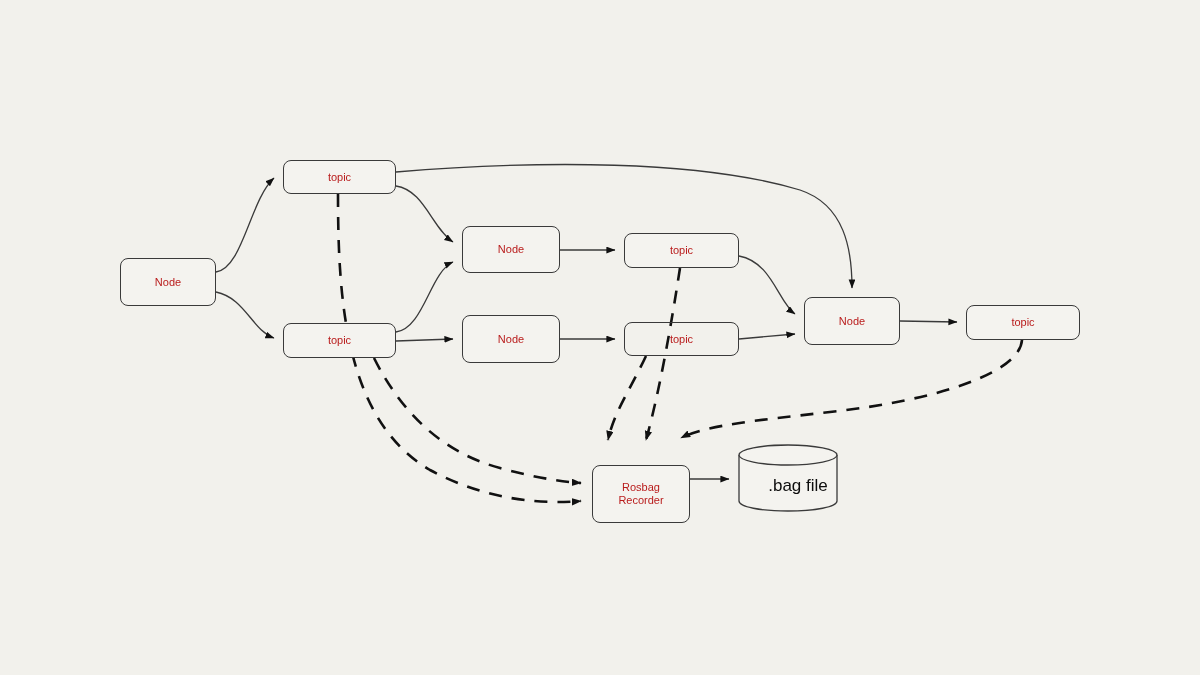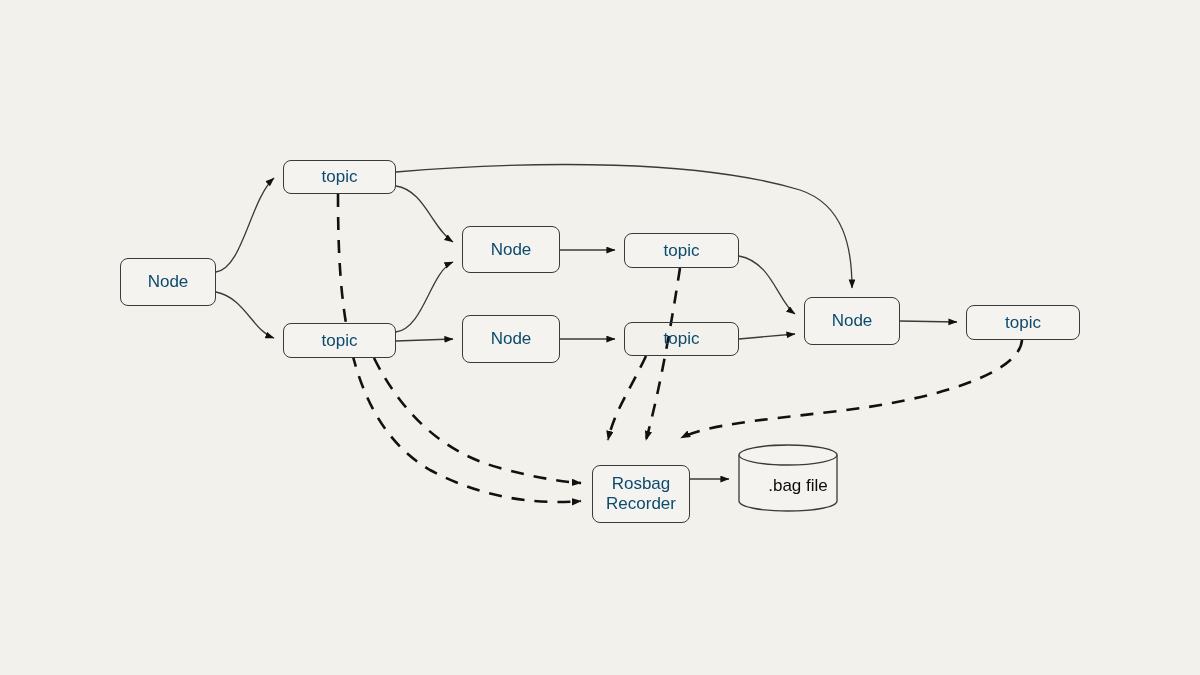--- a/index.html
+++ b/index.html
@@ -26,22 +26,22 @@
   .node-box {
     position: absolute;
     box-sizing: border-box;
     background: #f4f3ef;
     border: 1.3px solid #3a3a3a;
     border-radius: 8px;
     display: flex;
     align-items: center;
     justify-content: center;
     text-align: center;
-    color: #0c4a6e;
-    font-size: 17px;
+    color: #b91c1c;
+    font-size: 11px;
     line-height: 1.15;
     white-space: pre-line;
     z-index: 3;
   }
   .cylinder {
     position: absolute;
     z-index: 3;
   }
   .cyl-label {
     position: absolute;

